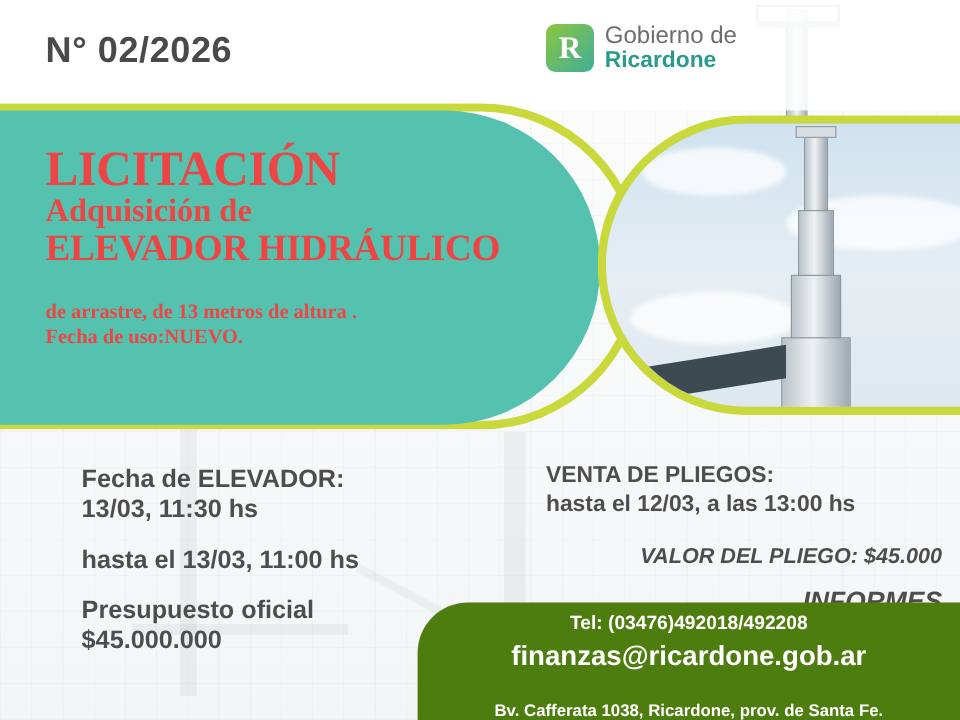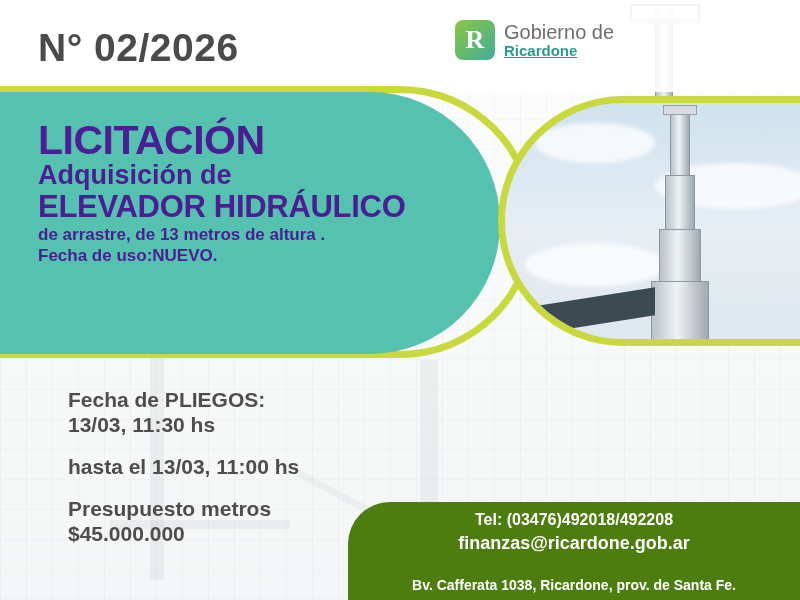--- a/index.html
+++ b/index.html
@@ -37,21 +37,21 @@
   
   .top-band {
     position: absolute; top: 0; left: 0; width: 800px; height: 92px;
     background: rgba(255,255,255,0.88);
   }
 
   
   .number {
     position: absolute;
     top: 26px; left: 38px;
-    font-size: 39px;
+    font-size: 30px;
     font-weight: bold;
     color: #4a4a4a;
     letter-spacing: 0.5px;
   }
 
   
   .logo {
     position: absolute;
     top: 20px; left: 455px;
     display: flex;
@@ -74,21 +74,21 @@
     font-size: 26px;
     font-weight: bold;
     line-height: 1;
     font-family: "Liberation Serif", serif;
   }
   .logo-text { line-height: 1.05; }
   .logo-text .l1 {
     font-size: 20px; color: #6d6d6d;
   }
   .logo-text .l2 {
-    font-size: 15px; color: #2b9a8e; font-weight: bold; text-decoration: underline;
+    font-size: 19px; color: #2b9a8e; font-weight: bold;
   }
 
   
   .title-panel {
     position: absolute;
     top: 92px; left: -20px;
     width: 520px; height: 262px;
     background: #54c2ae;
     border-top-right-radius: 130px;
     border-bottom-right-radius: 130px;
@@ -100,39 +100,40 @@
     border: 7px solid #c9d93c;
     border-left: none;
     border-top-right-radius: 136px;
     border-bottom-right-radius: 136px;
     background: transparent;
   }
   .title-text {
     position: absolute;
     top: 120px; left: 38px;
     width: 430px;
-    color: #4c1d95;
+    color: #ef4444;
+    font-family: Liberation Serif, serif;
   }
   .t-lic {
     font-size: 41px; font-weight: bold; line-height: 0.98;
     letter-spacing: -0.5px;
   }
   .t-pub {
     font-size: 33px; font-weight: bold; line-height: 1.0;
     letter-spacing: -0.3px;
   }
   .t-adq {
     font-size: 27px; font-weight: bold; line-height: 1.15;
   }
   .t-ele {
     font-size: 31px; font-weight: bold; line-height: 1.05;
     letter-spacing: -0.3px;
   }
   .t-sub {
-    margin-top: 0;
+    margin-top: 25px;
     font-size: 17px; font-weight: bold; line-height: 1.25;
   }
 
   
   .photo-frame {
     position: absolute;
     top: 96px; left: 498px;
     width: 322px; height: 250px;
     border: 7px solid #c9d93c;
     border-right: none;
@@ -221,21 +222,21 @@
     position: absolute;
     bottom: 0; left: 348px;
     width: 452px; height: 98px;
     background: #4d7c0f;
     border-top-left-radius: 42px;
     color: #ffffff;
     text-align: center;
     padding-top: 6px;
   }
   .bp-line1 { font-size: 16px; font-weight: bold; line-height: 1.45; }
-  .bp-line2 { font-size: 18px; font-weight: bold; line-height: 1.35; }
+  .bp-line2 { font-size: 23px; font-weight: bold; line-height: 1.35; }
   .bp-line3 { font-size: 14px; font-weight: bold; line-height: 1.5; margin-top: 20px; }
 </style>
 </head>
 <body>
 
 <div id="poster">
 
   <div class="bg-pattern"></div>
   <div class="bg-shape" style="top:330px; left:150px; width:14px; height:250px;"></div>
   <div class="bg-shape" style="top:360px; left:420px; width:18px; height:220px;"></div>
@@ -287,32 +288,38 @@
       <div class="mast" style="top:178px; left:146px; width:58px; height:60px;"></div>
       <div class="mast-cap" style="top:2px; left:158px; width:34px; height:10px;"></div>
       <div class="railing" style="top:236px; left:120px; width:110px; height:14px;"></div>
 
       <div class="roof" style="bottom:0px; left:0px; width:150px; height:28px; transform:skewY(-9deg);"></div>
     </div>
   </div>
 
   <div class="left-info">
     <div class="li-row">
-      <div class="li-title">Fecha de PLIEGOS:</div>
+      <div class="li-title">Fecha de ELEVADOR:</div>
       <div class="li-val">13/03, 11:30 hs</div>
     </div>
     <div class="li-row">
       <div class="li-val">hasta el 13/03, 11:00 hs</div>
     </div>
     <div class="li-row">
-      <div class="li-title">Presupuesto metros</div>
+      <div class="li-title">Presupuesto oficial</div>
       <div class="li-val">$45.000.000</div>
     </div>
   </div>
 
+  <div class="right-info">
+    <div class="ri-title">VENTA DE PLIEGOS:</div>
+    <div class="ri-sub">hasta el 12/03, a las 13:00 hs</div>
+    <div class="ri-valor">VALOR DEL PLIEGO: $45.000</div>
+    <div class="ri-informes">INFORMES</div>
+  </div>
 
   <div class="bottom-panel">
     <div class="bp-line1">Tel: (03476)492018/492208</div>
     <div class="bp-line2">finanzas@ricardone.gob.ar</div>
     <div class="bp-line3">Bv. Cafferata 1038, Ricardone, prov. de Santa Fe.</div>
   </div>
 
 </div>
 
 </body></html>

